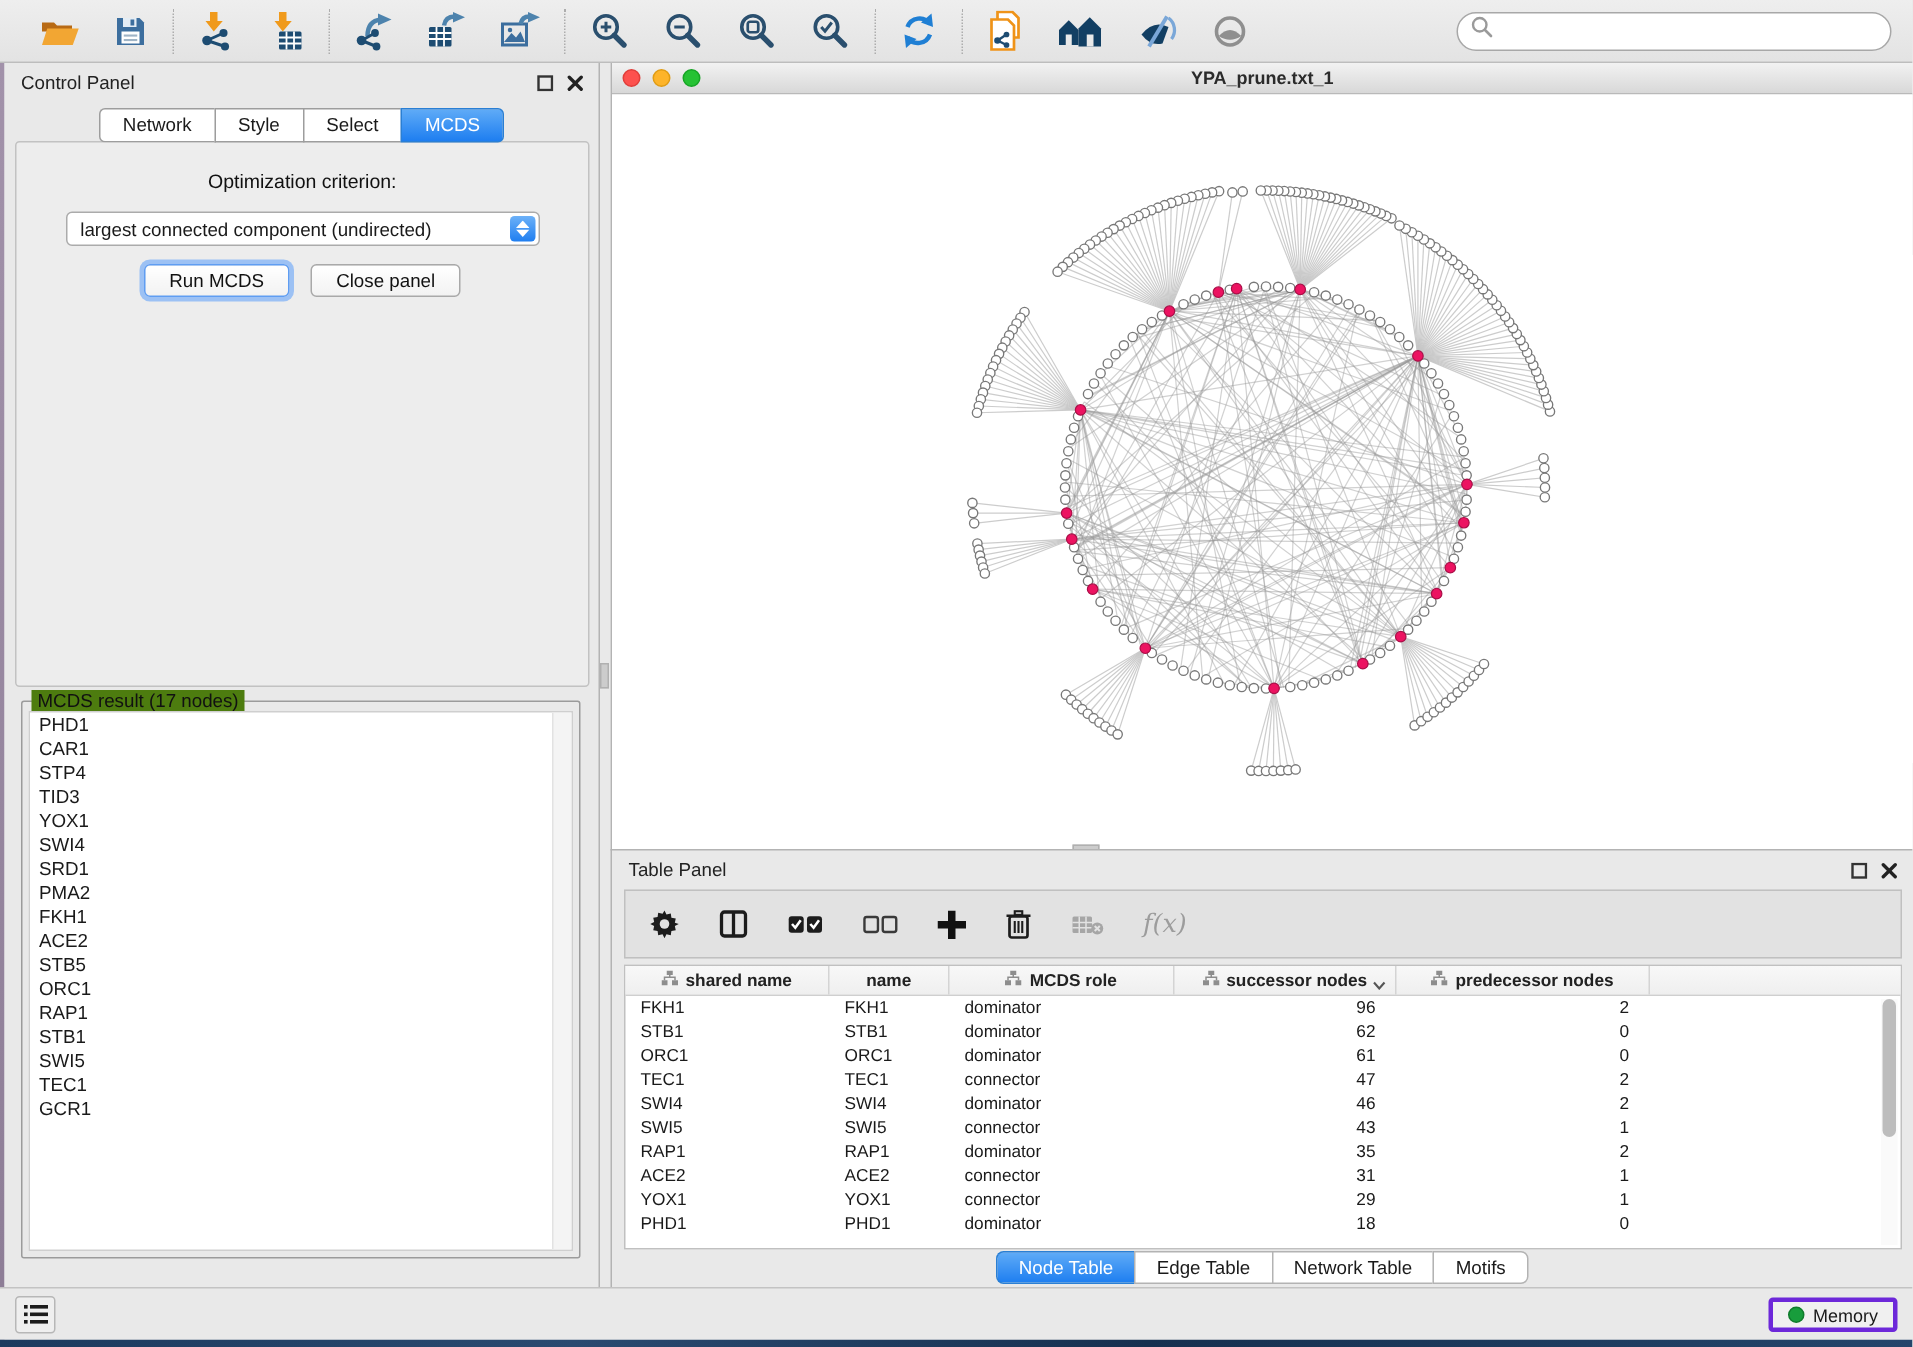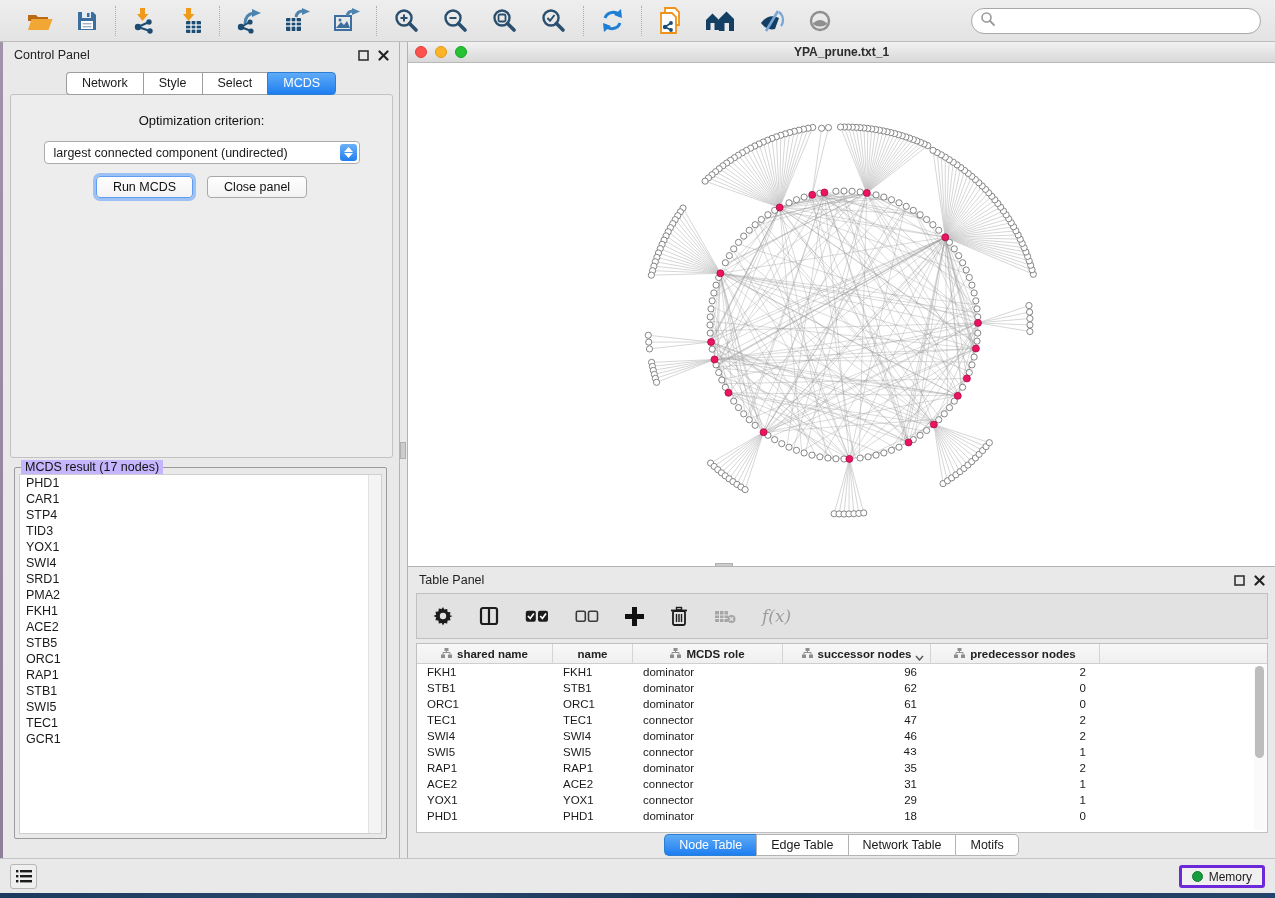--- a/index.html
+++ b/index.html
@@ -47,21 +47,21 @@
     border-radius:4px; display:flex; align-items:center; padding-left:9px; font-size:12.5px; cursor:pointer; position:relative; }
   #criterion-stepper { position:absolute; right:2px; top:2px; width:17px; height:17px; border-radius:3px;
     background:linear-gradient(#6cb1f8,#1f7ef0); display:flex; flex-direction:column; align-items:center; justify-content:center; gap:1px; }
   .btn-row { display:flex; justify-content:center; gap:14px; margin-top:12px; }
   .mac-btn { height:22px; background:linear-gradient(#ffffff,#f2f2f2); border:1px solid #a9a9a9; border-radius:4px;
     font-size:12.5px; padding:0 16px; font-family:"Liberation Sans",sans-serif; cursor:pointer; color:#111; }
   .mac-btn.focused { box-shadow:0 0 0 3px rgba(90,156,250,.55); border-color:#5f9df2; }
 
   #mcds-group { position:absolute; left:11px; top:425px; width:373px; height:372px;
     border:1px solid #9b9b9b; border-radius:2px; }
-  #mcds-legend { position:absolute; left:6px; top:-8px; background:#c4b5fd; padding:0 4px; font-size:12.5px; color:#111; }
+  #mcds-legend { position:absolute; left:6px; top:-8px; background:#4d7c0f; padding:0 4px; font-size:12.5px; color:#111; }
   #mcds-list { position:absolute; left:4px; top:6px; right:4px; bottom:4px; background:#fff;
     border:1px solid #cfcfcf; overflow:hidden; }
   .mcds-item { font-size:12.5px; line-height:16px; padding-left:6px; cursor:default; }
   #mcds-scroll { position:absolute; right:0; top:0; width:13px; height:100%; background:#f4f4f4; border-left:1px solid #e2e2e2; }
 
   
   #status-bar { position:absolute; left:0; top:858px; width:1275px; height:35px;
     background:#e9e9e9; border-top:1px solid #c3c3c3; }
   #list-menu-btn { position:absolute; left:10px; top:5px; width:27px; height:25px; background:#efefef;
     border:1px solid #b7b7b7; border-radius:3px; display:flex; align-items:center; justify-content:center; cursor:pointer; }
@@ -1177,21 +1177,21 @@
           <div class="td" style="width: 136px;">SWI4</div>
           <div class="td" style="width: 80px;">SWI4</div>
           <div class="td" style="width: 150px;">dominator</div>
           <div class="td num" style="width: 148px;">46</div>
           <div class="td num" style="width: 169px;">2</div>
         </div>
         <div class="tr">
           <div class="td" style="width: 136px;">SWI5</div>
           <div class="td" style="width: 80px;">SWI5</div>
           <div class="td" style="width: 150px;">connector</div>
-          <div class="td num" style="width: 148px; font-family: Liberation Mono, monospace;">43</div>
+          <div class="td num" style="width: 148px;">43</div>
           <div class="td num" style="width: 169px;">1</div>
         </div>
         <div class="tr">
           <div class="td" style="width: 136px;">RAP1</div>
           <div class="td" style="width: 80px;">RAP1</div>
           <div class="td" style="width: 150px;">dominator</div>
           <div class="td num" style="width: 148px;">35</div>
           <div class="td num" style="width: 169px;">2</div>
         </div>
         <div class="tr">

